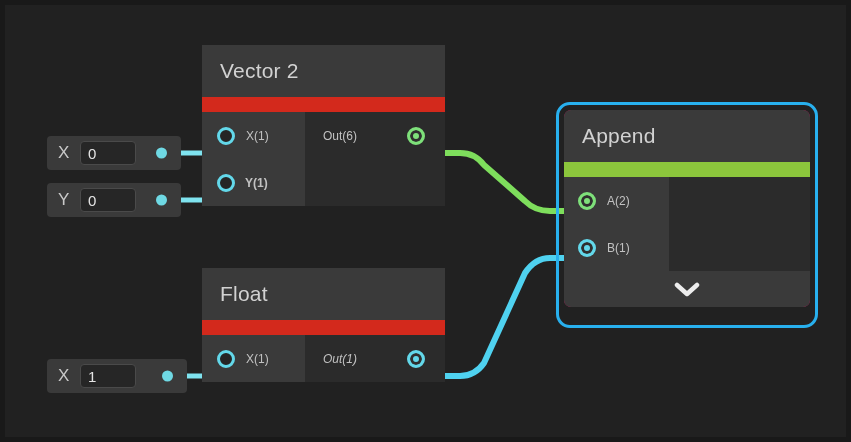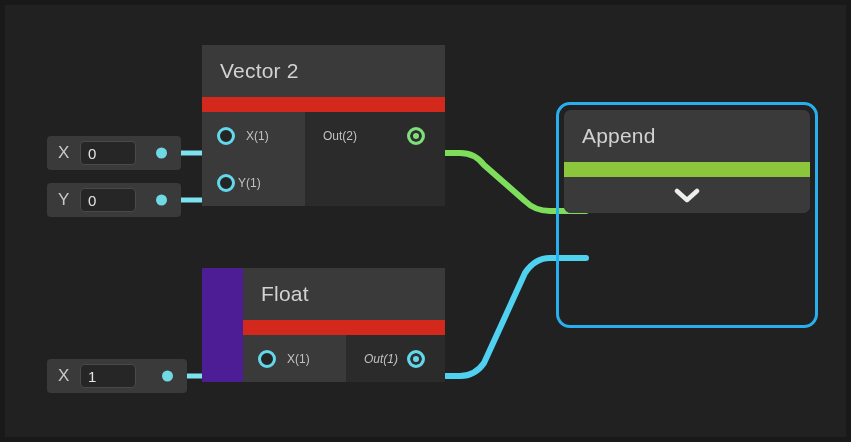--- a/index.html
+++ b/index.html
@@ -71,21 +71,21 @@
     width: 11px; height: 11px;
     border-radius: 50%;
     background: #6fd9e4;
     display: block;
   }
 
   
   .node {
     position: absolute;
     box-sizing: border-box;
-    background: #4c1d95;
+    background: #be185d;
   }
   .node-header {
     background: #3a3a3a;
     height: 52px;
     display: flex;
     align-items: center;
     padding-left: 18px;
     box-sizing: border-box;
   }
   .node-title {
@@ -216,34 +216,34 @@
     </div>
     <div class="node-accent" style="background:#d3291c;"></div>
     <div class="node-body">
       <div class="ports-in" style="width:103px;">
         <div class="port-row" style="padding-left:15px;">
           <span class="port-dot hollow-cyan"></span>
           <span class="port-label" style="margin-left:11px;">X(1)</span>
         </div>
         <div class="port-row" style="padding-left:15px;">
           <span class="port-dot hollow-cyan"></span>
-          <span class="port-label" style="margin-left:3px;">Y(1)</span>
+          <span class="port-label" style="margin-left:10px;font-weight:bold;">Y(1)</span>
         </div>
       </div>
       <div class="ports-out">
         <div class="port-row out" style="padding-left:18px;">
-          <span class="port-label">Out(2)</span>
+          <span class="port-label">Out(6)</span>
           <span class="port-dot filled-green" style="position:absolute; right:20px;"></span>
         </div>
         <div class="port-row"></div>
       </div>
     </div>
   </div>
 
-  <div class="node" style="left:197px; top:263px; width:243px;padding-left:41px;">
+  <div class="node" style="left:197px; top:263px; width:243px;">
     <div class="node-header">
       <span class="node-title">Float</span>
     </div>
     <div class="node-accent" style="background:#d3291c;"></div>
     <div class="node-body">
       <div class="ports-in" style="width:103px;">
         <div class="port-row" style="padding-left:15px;">
           <span class="port-dot hollow-cyan"></span>
           <span class="port-label" style="margin-left:11px;">X(1)</span>
         </div>
@@ -259,20 +259,28 @@
 
   <div class="selection-ring" style="left:551px; top:97px; width:262px; height:226px;"></div>
 
   <div class="node" style="left:559px; top:105px; width:246px; border-radius:7px; overflow:hidden;">
     <div class="node-header">
       <span class="node-title">Append</span>
     </div>
     <div class="node-accent" style="background:#8cc63c;"></div>
     <div class="node-body">
       <div class="ports-in" style="width:105px;">
+        <div class="port-row" style="padding-left:14px;">
+          <span class="port-dot filled-green"></span>
+          <span class="port-label" style="margin-left:11px;">A(2)</span>
+        </div>
+        <div class="port-row" style="padding-left:14px;">
+          <span class="port-dot filled-cyan"></span>
+          <span class="port-label" style="margin-left:11px;">B(1)</span>
+        </div>
       </div>
     </div>
     <div class="node-footer">
       <svg class="chev" width="26" height="15" viewBox="0 0 26 15">
         <path d="M 3,3 L 13,12 L 23,3" stroke="#ededed" stroke-width="4.5" fill="none" stroke-linecap="round" stroke-linejoin="round"></path>
       </svg>
     </div>
   </div>
 
 </div>

